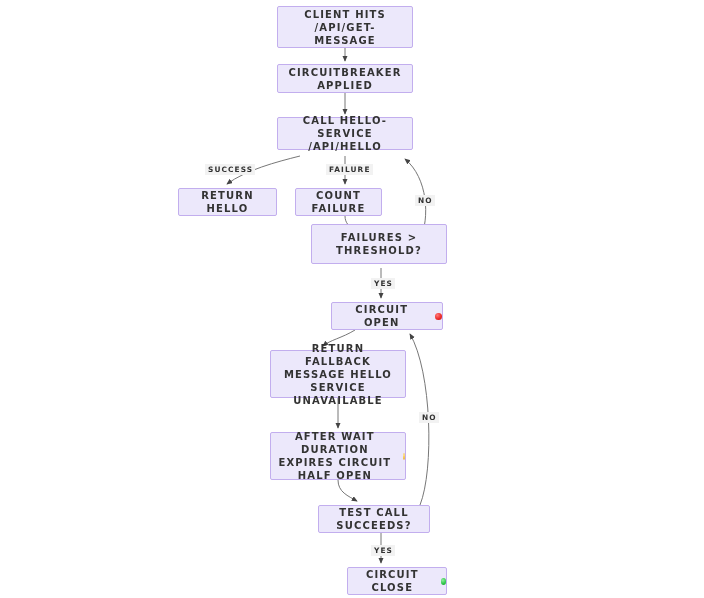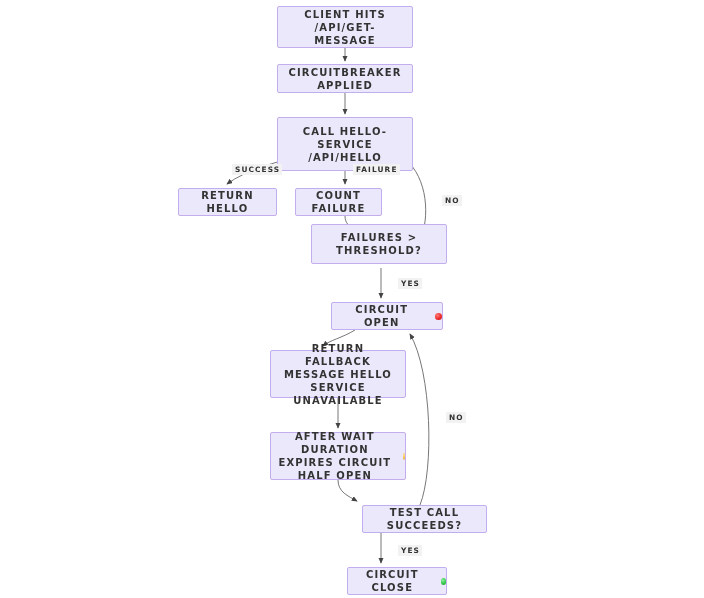--- a/index.html
+++ b/index.html
@@ -71,21 +71,20 @@
     box-sizing: border-box;
     background: #f2f2f2;
     color: #333333;
     font-size: 7.4px;
     font-weight: bold;
     letter-spacing: 1.1px;
     text-transform: uppercase;
     padding: 1px 2px 1px 3px;
     z-index: 3;
     white-space: nowrap;
-    margin-left: 27px;
   }
 </style>
 </head>
 <body>
 
 <div id="flowchart-root">
 
   <svg id="edge-layer" viewBox="0 0 704 598" width="704" height="598" xmlns="http://www.w3.org/2000/svg">
     <defs>
       <marker id="arrowhead" markerWidth="7" markerHeight="7" refX="5.2" refY="2.6" orient="auto" markerUnits="strokeWidth">
@@ -109,21 +108,21 @@
   </svg>
 
   <div class="node" style="left:277px; top:6px; width:136px; height:42px;">
     <span class="node-label">Client hits /api/get-message</span>
   </div>
 
   <div class="node" style="left:277px; top:64px; width:136px; height:29px;">
     <span class="node-label">CircuitBreaker applied</span>
   </div>
 
-  <div class="node" style="left:277px; top:117px; width:136px; height:54px;">
+  <div class="node" style="left:277px; top:117px; width:136px; height:33px;">
     <span class="node-label">Call hello-service /api/hello</span>
   </div>
 
   <div class="node" style="left:178px; top:188px; width:99px; height:28px;">
     <span class="node-label">Return hello</span>
   </div>
 
   <div class="node" style="left:295px; top:188px; width:87px; height:28px;">
     <span class="node-label">Count failure</span>
   </div>
@@ -139,21 +138,21 @@
 
   <div class="node" style="left:270px; top:350px; width:136px; height:48px;">
     <span class="node-label">Return fallback message hello service unavailable</span>
   </div>
 
   <div class="node" style="left:270px; top:432px; width:136px; height:48px;">
     <span class="node-label">After wait duration expires circuit half open</span>
       <span class="dot dot-yellow"></span>
   </div>
 
-  <div class="node" style="left:318px; top:505px; width:125px; height:28px;margin-left:44px;">
+  <div class="node" style="left:318px; top:505px; width:112px; height:28px;">
     <span class="node-label">Test call succeeds?</span>
   </div>
 
   <div class="node" style="left:347px; top:567px; width:100px; height:28px;align-items:center;">
     <span class="node-label">Circuit close</span>
       <span class="dot dot-green"></span>
   </div>
 
   <div class="edge-label" style="left:205px; top:164px;">Success</div>
   <div class="edge-label" style="left:326px; top:164px;">Failure</div>

